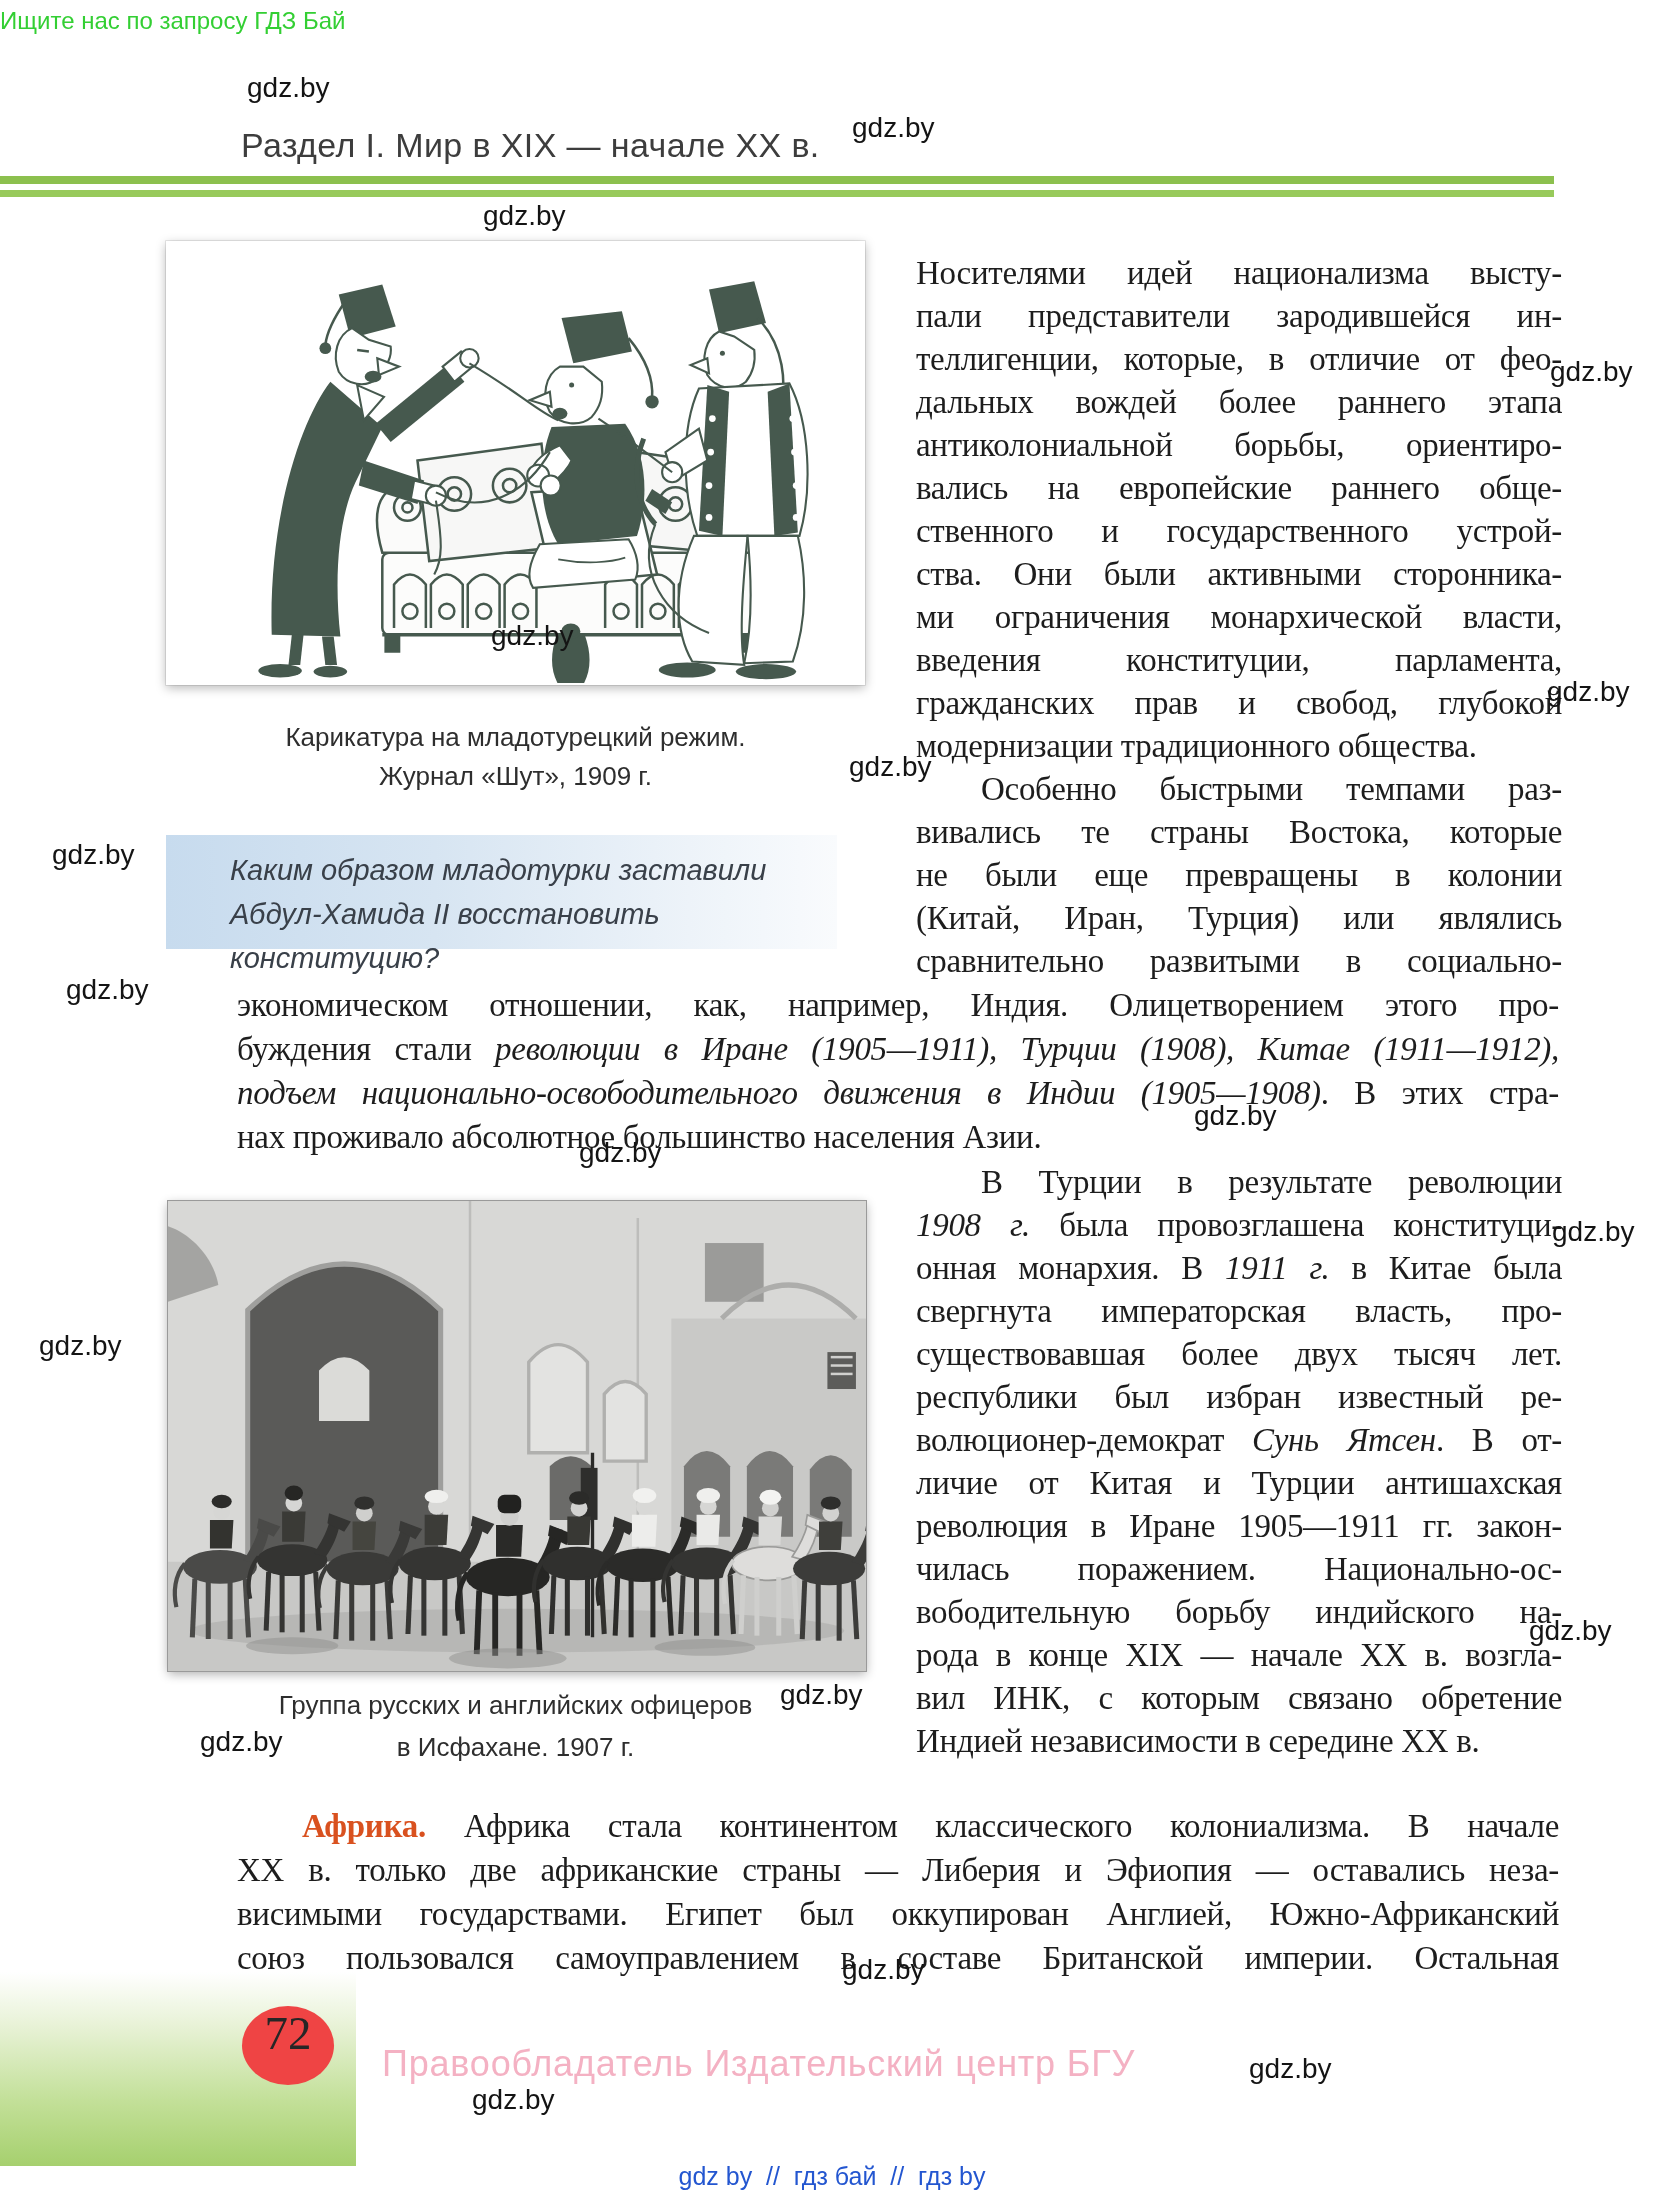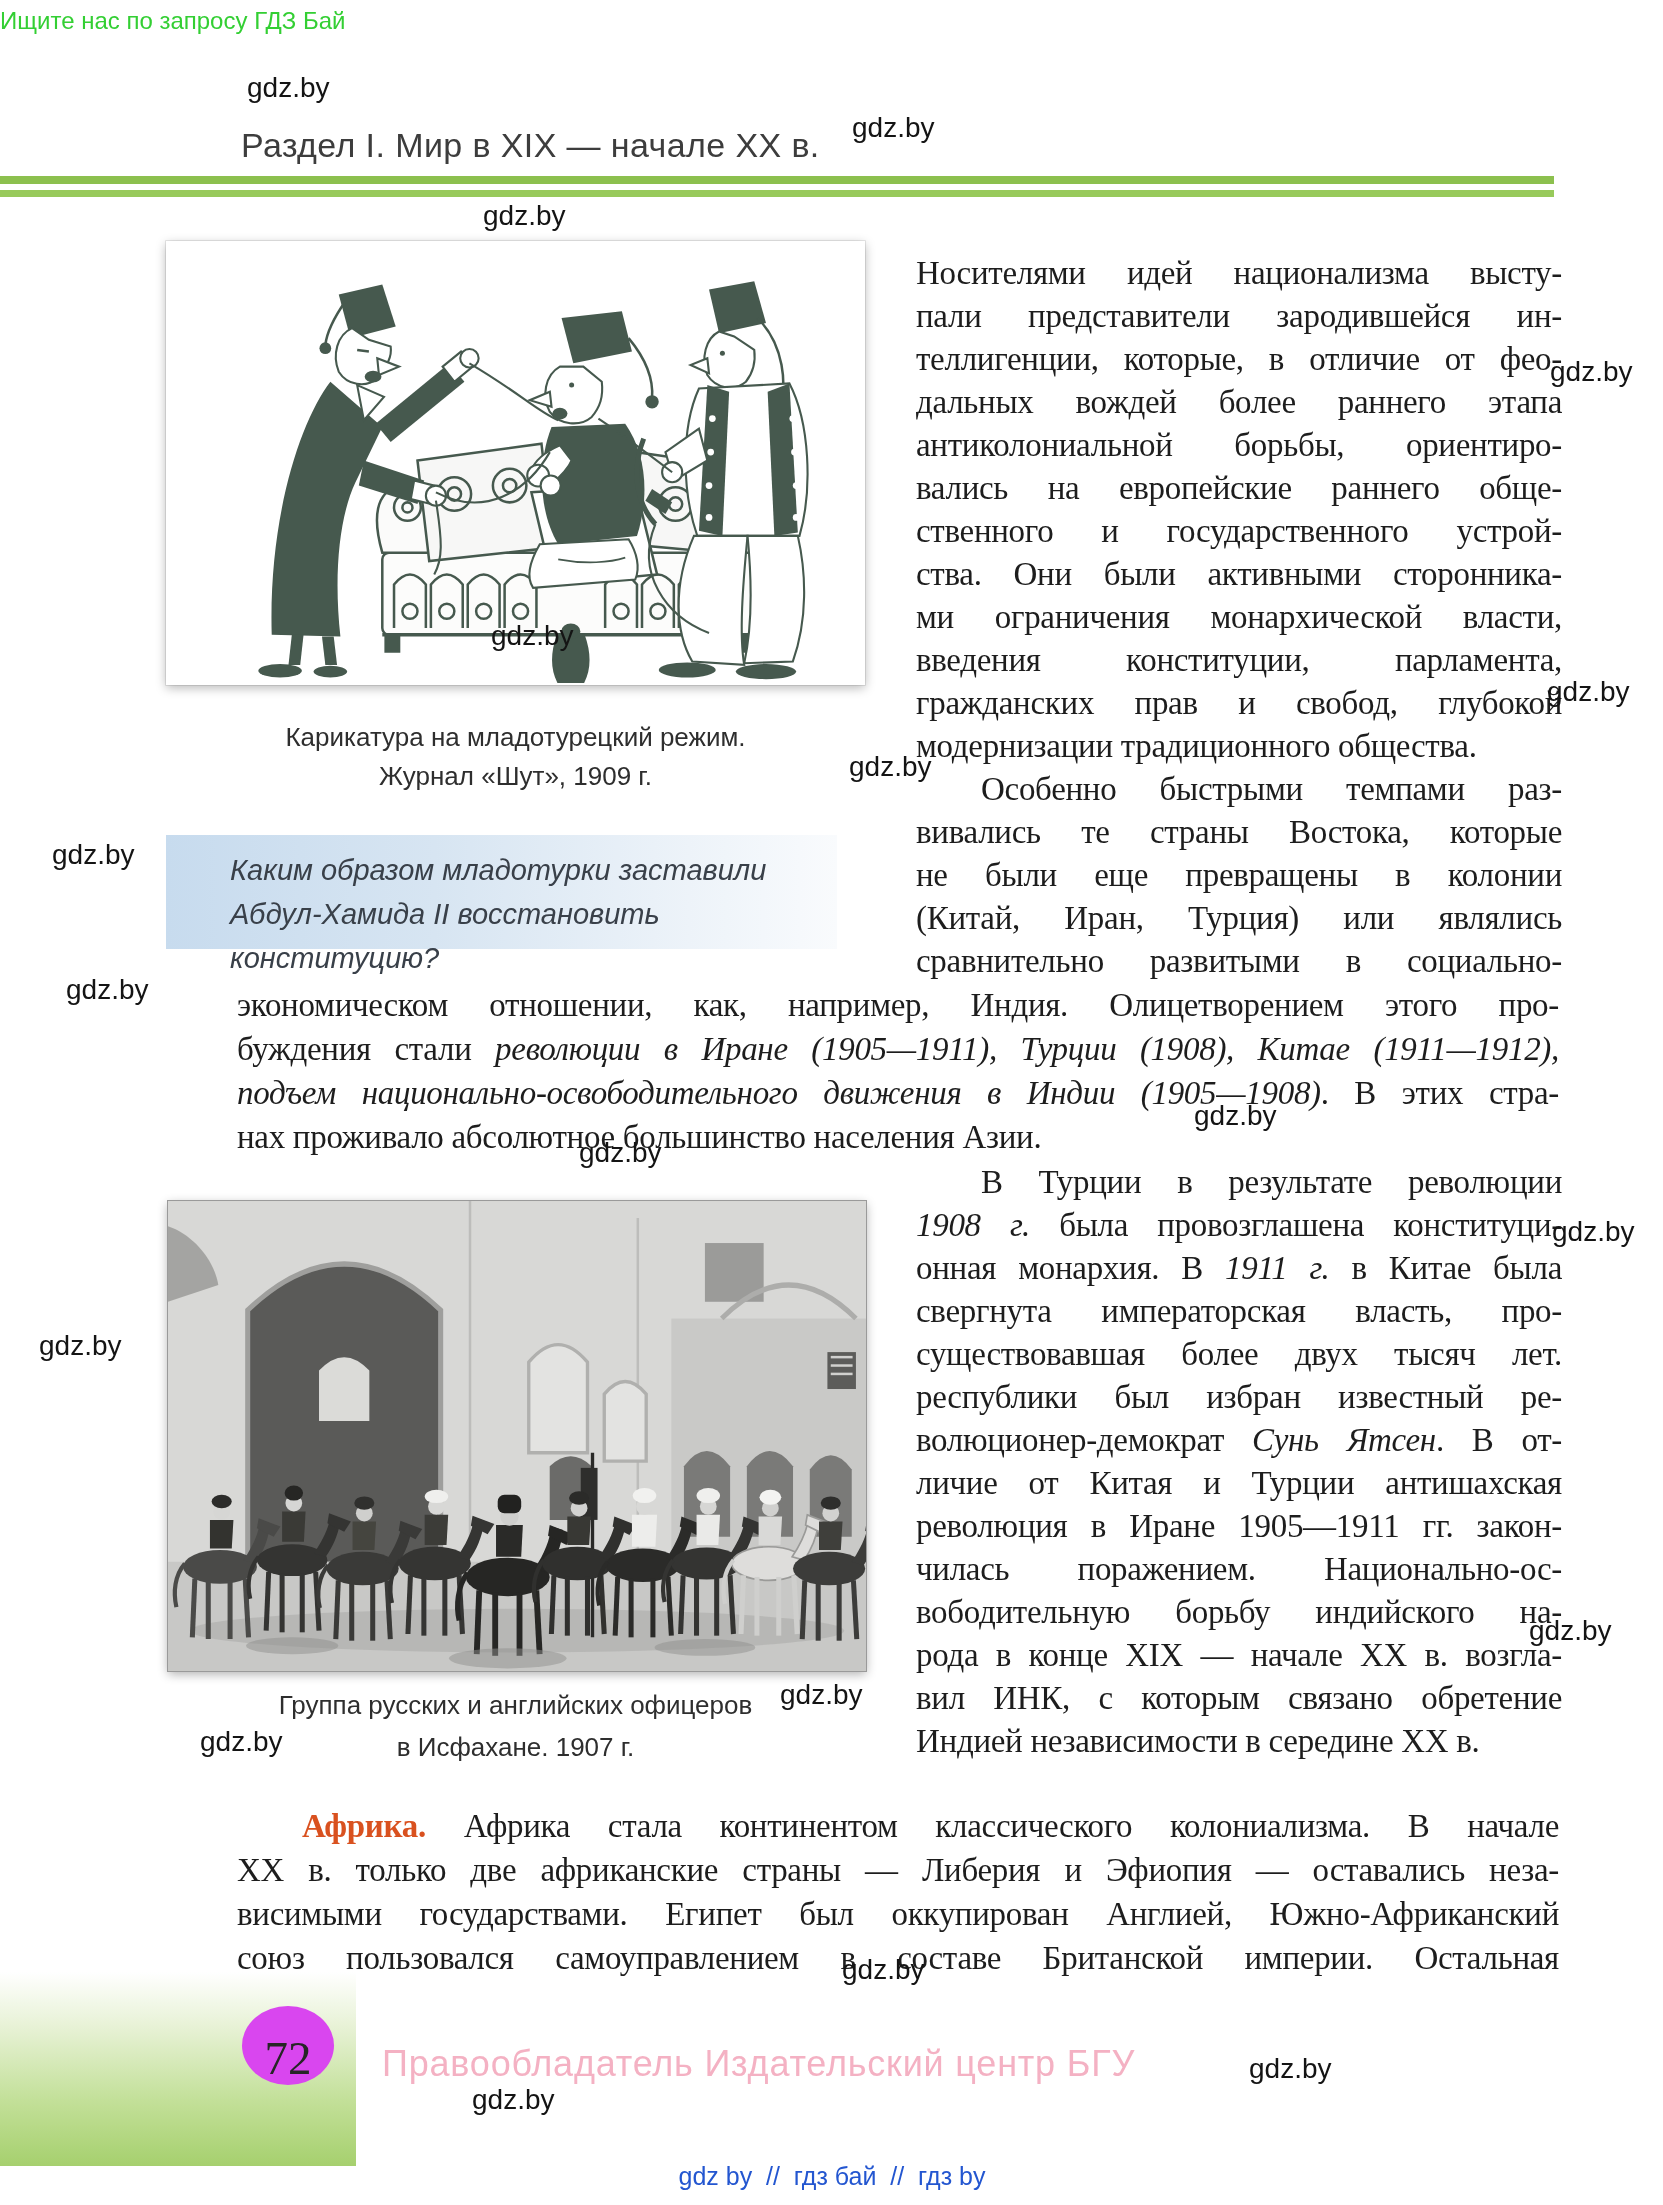--- a/index.html
+++ b/index.html
@@ -43,22 +43,22 @@
   .accent { color:#d9511f; font-weight:bold; }
 
   .figure2 { position:absolute; left:168px; top:1201px; width:698px; height:470px; background:#cdcdcb;
              box-shadow:0 3.4px 10px rgba(0,0,0,.32); outline:0.8px solid #9a9a9a; }
 
   .caption2 { position:absolute; left:166px; top:1684px; width:699px; text-align:center;
               font-family:"Liberation Sans", sans-serif; font-size:26px; color:#2e2e2e; line-height:42px; }
 
   .footer-green { position:absolute; left:0; top:1972px; width:356px; height:194px;
                   background:linear-gradient(180deg,#ffffff 0%,#e6f1d3 30%,#c3e099 66%,#a6d06e 100%); }
-  .page-circle { position:absolute; left:242px; top:2006px; width:92px; height:79px; background:#d946ef;
-                 border-radius:50%; display:flex; align-items:flex-end; justify-content:center;
+  .page-circle { position:absolute; left:242px; top:2006px; width:92px; height:79px; background:#ef4444;
+                 border-radius:50%; display:flex; align-items:flex-start; justify-content:center;
                  font-family:"Liberation Serif", serif; font-size:47px; color:#262626; }
   .publisher { position:absolute; left:382px; top:2043px; font-family:"Liberation Sans", sans-serif;
                font-size:36px; color:#f4b1c3; letter-spacing:0.8px; }
   .links { position:absolute; left:0; top:2162px; width:100%; text-align:center; white-space:pre;
            font-family:"Liberation Sans", sans-serif; font-size:25px; color:#2356d0; }
 
   .wm { position:absolute; font-family:"Liberation Sans", sans-serif; font-size:28px; color:#141414;
         white-space:nowrap; }
 </style>
 </head>

